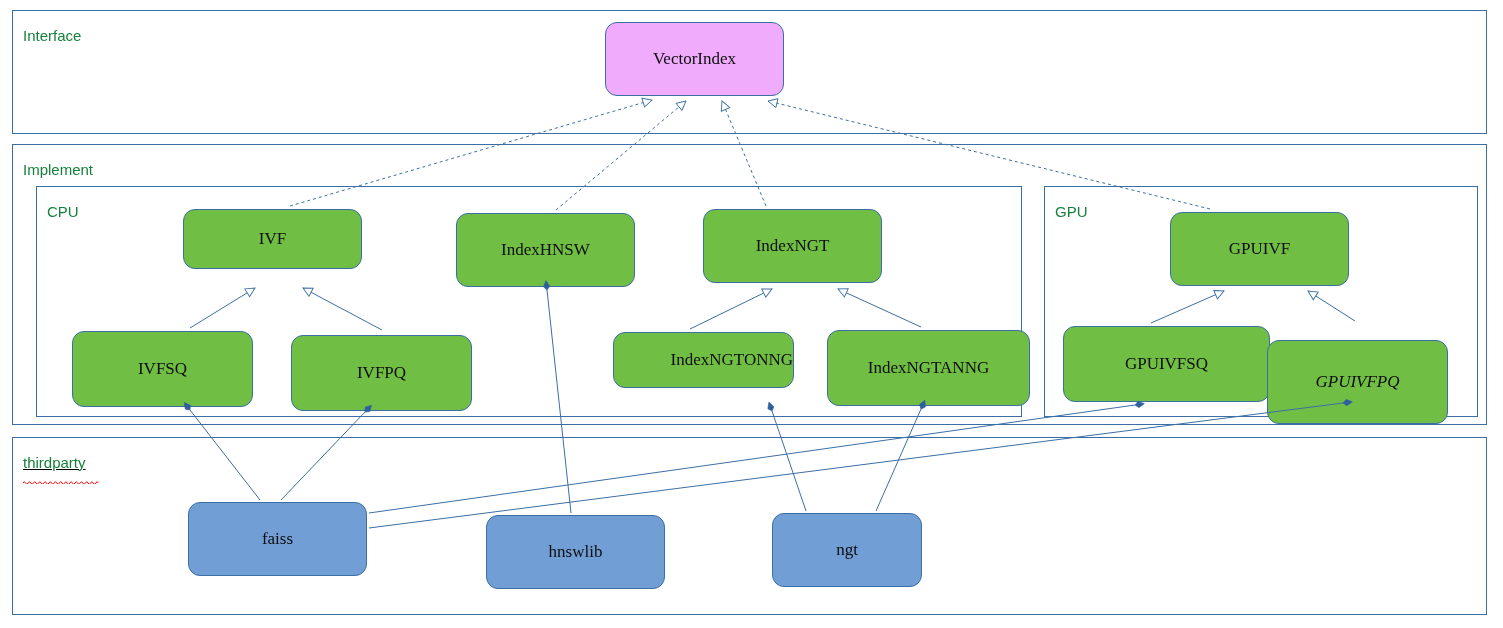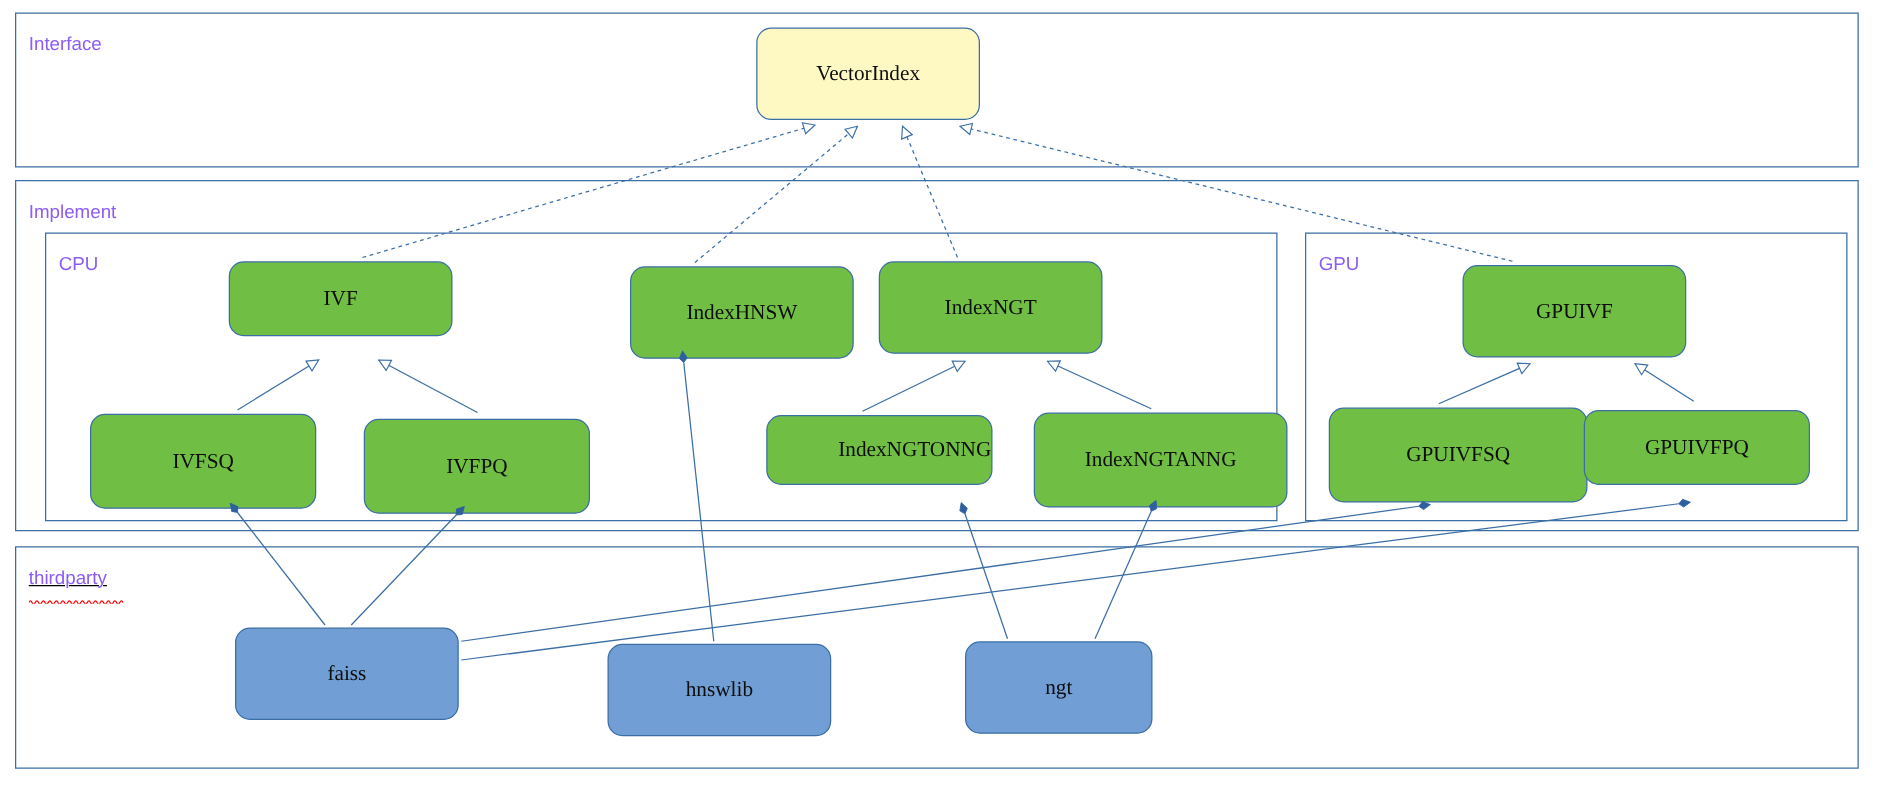--- a/index.html
+++ b/index.html
@@ -22,21 +22,21 @@
   .group {
     position: absolute;
     border: 1px solid #3b6ea5;
     background: transparent;
     box-sizing: border-box;
   }
   .group-label {
     position: absolute;
     font-family: "Liberation Sans", sans-serif;
     font-size: 15px;
-    color: #8b5cf6;
+    color: #15803d;
     white-space: nowrap;
     line-height: 1;
   }
   .group-label.misspelled {
     text-decoration: underline;
     text-decoration-color: #000000;
     text-decoration-thickness: 1px;
   }
   .squiggle {
     position: absolute;
@@ -52,21 +52,21 @@
     display: flex;
     align-items: center;
     justify-content: center;
     font-family: "Liberation Serif", serif;
     font-size: 17px;
     color: #0d0d0d;
     text-align: center;
     z-index: 5;
     user-select: none;
   }
-  .node.iface  { background: #fef9c3; }
+  .node.iface  { background: #f0abfc; }
   .node.impl   { background: #70bf44; }
   .node.third  { background: #719fd5; }
 
   svg.edges {
     position: absolute;
     left: 0;
     top: 0;
     width: 1503px;
     height: 628px;
     z-index: 2;
@@ -120,21 +120,21 @@
       </g>
   </svg>
 
   <div id="nodes-layer">
       <div class="node iface" style="left: 605px; top: 22px; width: 179px; height: 74px; border-color: rgb(59, 110, 165);">
         <span>VectorIndex</span>
       </div>
       <div class="node impl" style="left: 183px; top: 209px; width: 179px; height: 60px; border-color: rgb(59, 110, 165); text-align: right;">
         <span>IVF</span>
       </div>
-      <div class="node impl" style="left: 456px; top: 213px; width: 179px; height: 74px; border-color: rgb(59, 110, 165); margin-left: 48px;">
+      <div class="node impl" style="left: 456px; top: 213px; width: 179px; height: 74px; border-color: rgb(59, 110, 165);">
         <span>IndexHNSW</span>
       </div>
       <div class="node impl" style="left: 703px; top: 209px; width: 179px; height: 74px; border-color: rgb(59, 110, 165);">
         <span>IndexNGT</span>
       </div>
       <div class="node impl" style="left: 1170px; top: 212px; width: 179px; height: 74px; border-color: rgb(59, 110, 165); text-align: right;">
         <span>GPUIVF</span>
       </div>
       <div class="node impl" style="left: 72px; top: 331px; width: 181px; height: 76px; border-color: rgb(59, 110, 165);">
         <span>IVFSQ</span>
@@ -144,21 +144,21 @@
       </div>
       <div class="node impl" style="left: 613px; top: 332px; width: 181px; height: 56px; border-color: rgb(59, 110, 165); justify-content: flex-end;">
         <span>IndexNGTONNG</span>
       </div>
       <div class="node impl" style="left: 827px; top: 330px; width: 203px; height: 76px; border-color: rgb(59, 110, 165);">
         <span>IndexNGTANNG</span>
       </div>
       <div class="node impl" style="left: 1063px; top: 326px; width: 207px; height: 76px; border-color: rgb(59, 110, 165);">
         <span>GPUIVFSQ</span>
       </div>
-      <div class="node impl" style="left: 1267px; top: 328px; width: 181px; height: 60px; border-color: rgb(59, 110, 165);">
+      <div class="node impl" style="left: 1267px; top: 340px; width: 181px; height: 84px; border-color: rgb(59, 110, 165); font-style: italic;">
         <span>GPUIVFPQ</span>
       </div>
       <div class="node third" style="left: 188px; top: 502px; width: 179px; height: 74px; border-color: rgb(59, 110, 165);">
         <span>faiss</span>
       </div>
       <div class="node third" style="left: 486px; top: 515px; width: 179px; height: 74px; border-color: rgb(59, 110, 165);">
         <span>hnswlib</span>
       </div>
       <div class="node third" style="left: 772px; top: 513px; width: 150px; height: 74px; border-color: rgb(59, 110, 165);">
         <span>ngt</span>

